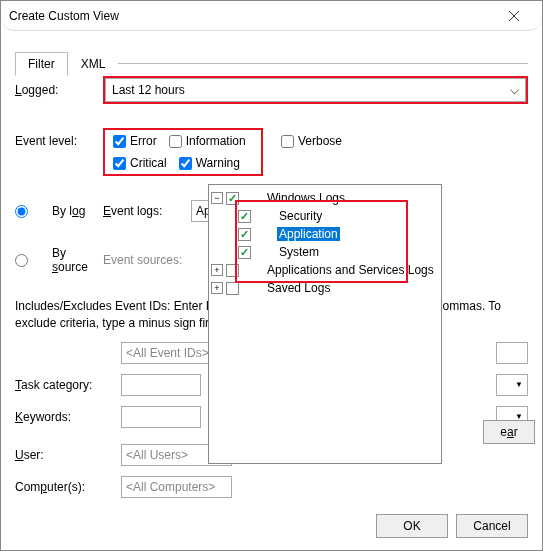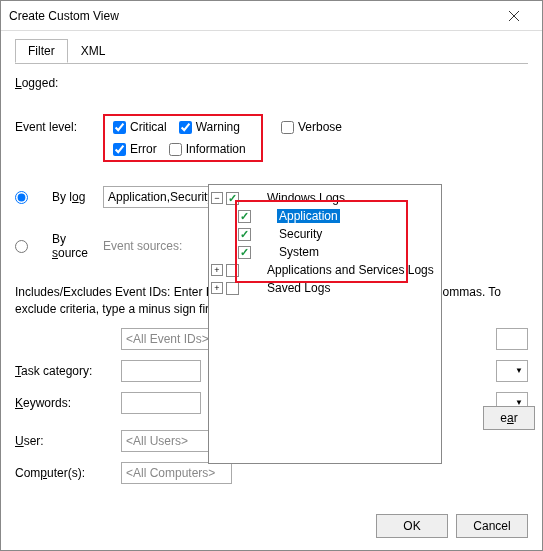--- a/index.html
+++ b/index.html
@@ -1,24 +1,24 @@
 <!DOCTYPE html>
 <html><head>
   <meta charset="utf-8">
   <style>
     * { box-sizing: border-box; font-family: 'Segoe UI', Tahoma, sans-serif; font-size: 12px; }
     body { margin: 0; padding: 0; background: #fff; width: 543px; height: 551px; overflow: hidden; position: relative; }
     .window { border: 1px solid #888; width: 543px; height: 551px; position: relative; background: #fff; }
-    .titlebar { height: 30px; display: flex; align-items: center; padding: 0 8px; border-bottom: 1px solid #ddd; }
+    .titlebar { height: 30px; display: flex; align-items: center; padding: 0 8px; border-bottom: 1px solid #ddd; border-radius: 14px; }
     .titlebar-title { flex: 1; }
     .close-btn { width: 40px; height: 28px; display: flex; align-items: center; justify-content: center; cursor: pointer; }
     .close-btn svg { width: 10px; height: 10px; }
     .content { padding: 8px 14px 0 14px; position: relative; }
     .tabs { display: flex; border-bottom: 1px solid #bbb; margin-bottom: 12px; }
-    .tab { padding: 4px 12px; border: 1px solid transparent; border-bottom: none; cursor: pointer; background: #fff; position: relative; top: 0; }
+    .tab { padding: 4px 12px; border: 1px solid transparent; border-bottom: none; cursor: pointer; background: #fff; position: relative; top: 13px; }
     .tab.active { border-color: #bbb; background: #fff; border-bottom: 1px solid #fff; }
     .row { display: flex; align-items: center; margin-bottom: 24px; }
     .label { width: 88px; }
     .red-box { border: 2px solid #e81123; }
     .logged-dd { flex: 1; height: 24px; border: 1px solid #aaa; display: flex; align-items: center; padding: 0 6px; position: relative; }
     .logged-wrap { flex: 1; }
     .dd-arrow { position: absolute; right: 6px; top: 50%; transform: translateY(-50%); }
     .level-group { padding: 4px 8px; display: flex; flex-direction: column; gap: 8px; width: 160px; }
     .level-row { display: flex; gap: 12px; }
     .chk { display: flex; align-items: center; gap: 4px; }
@@ -60,57 +60,64 @@
     </div>
   </div>
   <div class="content">
     <div class="tabs">
       <div class="tab active">Filter</div>
       <div class="tab">XML</div>
     </div>
 
     <div class="row">
       <span class="label"><span class="uline">L</span>ogged:</span>
+      <div class="logged-wrap red-box">
+        <div class="logged-dd">
+          <span>Last 12 hours</span>
+          <span class="dd-arrow">⌵</span>
+        </div>
+      </div>
     </div>
 
     <div class="row" style="align-items:flex-start">
       <span class="label" style="padding-top:6px">Event level:</span>
       <div class="red-box level-group">
         <div class="level-row">
           <label class="chk">
               <input type="checkbox" checked="" style="">
+              <span>Error</span>
+            </label>
+          <label class="chk">
+              <input type="checkbox" style="">
+              <span>Information</span>
+            </label>
+        </div>
+        <div class="level-row">
+          <label class="chk">
+              <input type="checkbox" checked="" style="">
               <span>Critical</span>
             </label>
           <label class="chk">
               <input type="checkbox" checked="" style="">
               <span>Warning</span>
-            </label>
-        </div>
-        <div class="level-row">
-          <label class="chk">
-              <input type="checkbox" checked="" style="">
-              <span>Error</span>
-            </label>
-          <label class="chk">
-              <input type="checkbox" style="">
-              <span>Information</span>
             </label>
         </div>
       </div>
       <label class="chk" style="margin-left:18px; padding-top:6px">
           <input type="checkbox" style="">
           <span>Verbose</span>
         </label>
     </div>
 
     <div class="row">
       <div class="radio-row" style="width:88px">
           <input type="radio" name="by" checked="" style="">
           <span>By l<span class="uline">o</span>g</span>
         </div>
+      <span style="width:88px"><span class="uline">E</span>vent logs:</span>
       <div class="eventlogs-dd">
         <span>Application,Security,System</span>
         <div class="eventlogs-btn">
             <span style="font-size:8px">▼</span>
           </div>
       </div>
     </div>
 
     <div class="row">
       <div class="radio-row" style="width:88px">
@@ -173,27 +180,27 @@
   <div class="tree-dropdown">
     <div class="tree-node">
       <div class="tree-toggle">−</div>
       <div class="tree-chk checked"></div>
       <span class="tree-label">Windows Logs</span>
     </div>
     <div class="tree-node">
       <div class="tree-line"></div>
         <div class="tree-spacer"></div>
       <div class="tree-chk checked"></div>
-      <span class="tree-label selected">Application</span>
+      <span class="tree-label">Security</span>
     </div>
     <div class="tree-node">
       <div class="tree-line"></div>
         <div class="tree-spacer"></div>
       <div class="tree-chk checked"></div>
-      <span class="tree-label">Security</span>
+      <span class="tree-label selected">Application</span>
     </div>
     <div class="tree-node">
       <div class="tree-line"></div>
         <div class="tree-spacer"></div>
       <div class="tree-chk checked"></div>
       <span class="tree-label">System</span>
     </div>
     <div class="tree-node">
       <div class="tree-toggle">+</div>
       <div class="tree-chk"></div>

